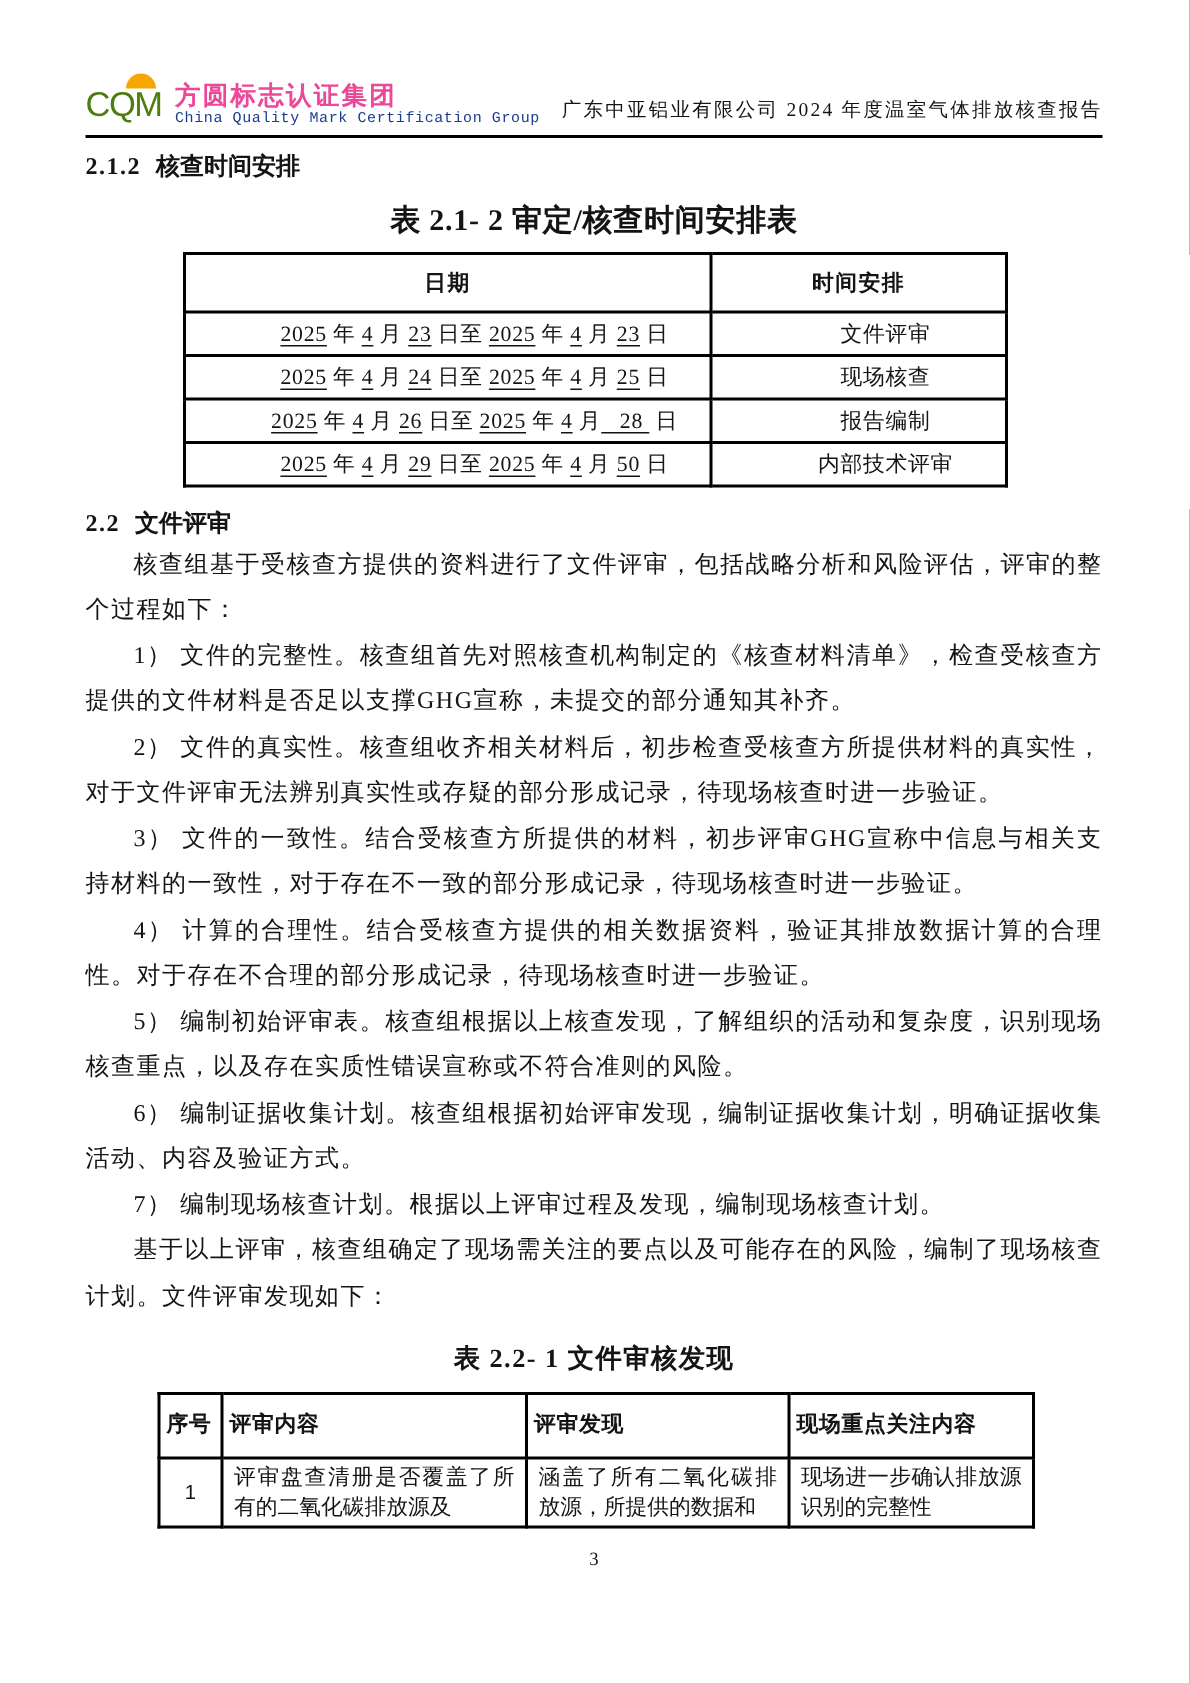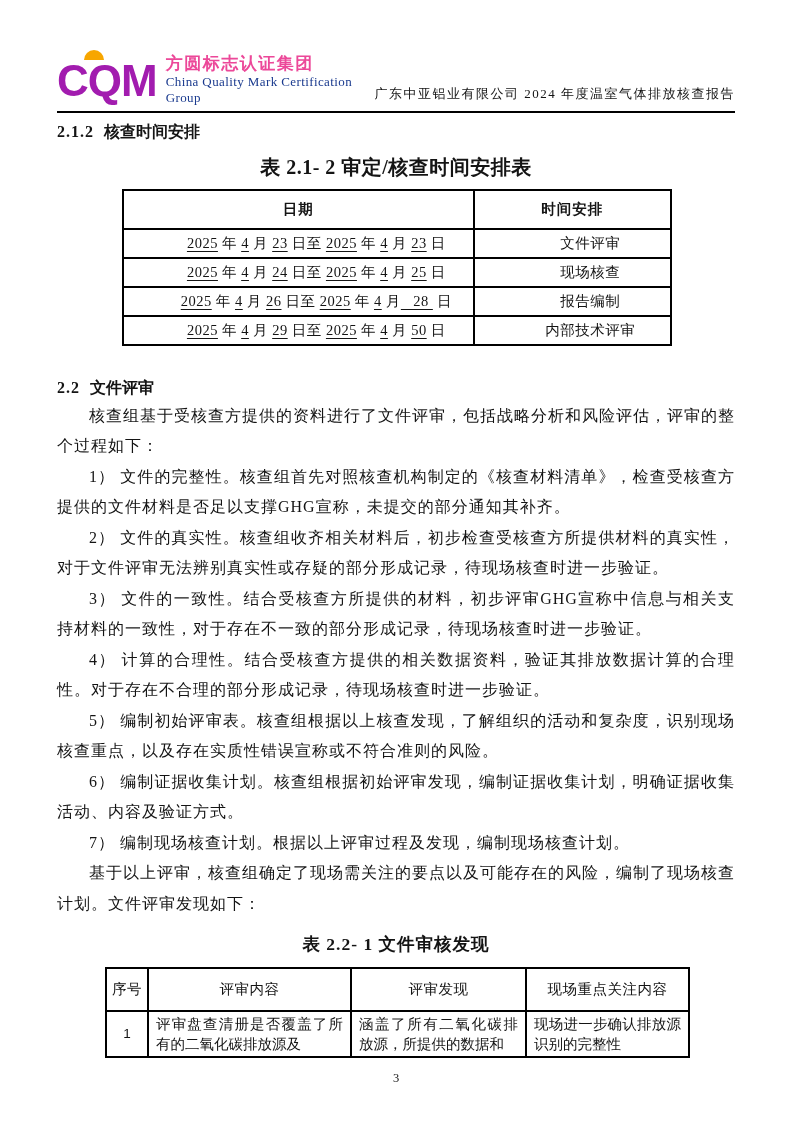--- a/index.html
+++ b/index.html
@@ -17,65 +17,65 @@
   
   .hdr {
     display:flex; justify-content:space-between; align-items:flex-end;
     padding-bottom:5px;
     border-bottom:2px solid #000;
   }
   .logo { display:flex; align-items:center; gap:9px; }
   .cqm-wrap { position:relative; padding-top:10px; }
   .cqm {
     font-family:"Liberation Sans","DejaVu Sans",sans-serif;
-    font-weight:700; font-size:44px; line-height:1;
-    color:#a21caf; letter-spacing:-1px;
+    font-weight:400; font-size:23px; line-height:1;
+    color:#4d7c0f; letter-spacing:-1px;
   }
   .arc {
     position:absolute; top:1px; left:27px;
     width:20px; height:10px;
     border-radius:10px 10px 0 0;
     background:#f7a600;
   }
   .logo-names { padding-top:8px; }
   .logo-cn {
     font-family:"Liberation Sans","DejaVu Sans",sans-serif;
     font-weight:700; font-size:17px; letter-spacing:1.5px;
     color:#ec4899; line-height:1.15;
   }
   .logo-en {
-    font-family:Liberation Serif, serif;
-    font-size:13px; color:#1a3a8e; letter-spacing:0.4px;
+    font-family:Liberation Mono, monospace;
+    font-size:10px; color:#1a3a8e; letter-spacing:0.4px;
   }
   .doc-title { font-size:13px; letter-spacing:1.5px; padding-bottom:3px; white-space:nowrap; }
 
   
   .sec-heading { font-size:16px; font-weight:700; margin-top:9px; }
   .sec-heading .sec-num { margin-right:10px; letter-spacing:1px; }
   .caption1 { text-align:center; font-weight:700; font-size:20px; margin:11px 0 8px; letter-spacing:0.5px; }
   .caption2 { text-align:center; font-weight:700; font-size:17.5px; margin:13px 0 11px; letter-spacing:1px; }
 
   
   table { border-collapse:collapse; table-layout:fixed; }
   th,td { border:2px solid #000; }
   #t1 { width:550px; margin-left:65px; }
   #t1 th { font-size:14.5px; font-weight:700; height:39px; text-align:center; letter-spacing:1px; }
   #t1 td { font-size:14.5px; height:29px; text-align:center; letter-spacing:0.5px;padding-left:36px; }
   #t1 .col-date  { width:64%; }
   #t1 .col-sched { width:36%; }
   .u { text-decoration:underline; text-underline-offset:3px; }
 
   #t2 { width:583px; margin-left:48px; }
-  #t2 th { font-size:14.5px; font-weight:400; text-align:center; padding:3px 4px; line-height:19px; height:43px; letter-spacing:0.5px; }
+  #t2 th { font-size:14.5px; font-weight:700; text-align:left; padding:3px 4px; line-height:19px; height:43px; letter-spacing:0.5px; }
   #t2 td { font-size:14.5px; padding:2px 7px; line-height:20px; height:40px; vertical-align:middle; text-align:justify; }
   #t2 td.idx { text-align:center; font-family:"Liberation Sans","DejaVu Sans",sans-serif; font-size:13.5px; }
   #t2 .c0{width:42px;} #t2 .c1{width:203px;} #t2 .c2{width:175px;} #t2 .c3{width:163px;}
 
   
-  .body-text { margin-top:32px; }
+  .body-text { margin-top:14px; }
   .body-text .sec-heading { margin:0 0 2px 0; }
   .body-text p {
     font-size:16px; line-height:30.5px;
     text-indent:2em; text-align:justify;
     letter-spacing:1px;
   }
 
   .pageno { text-align:center; font-size:12.5px; margin-top:13px; }
 </style>
 </head>

